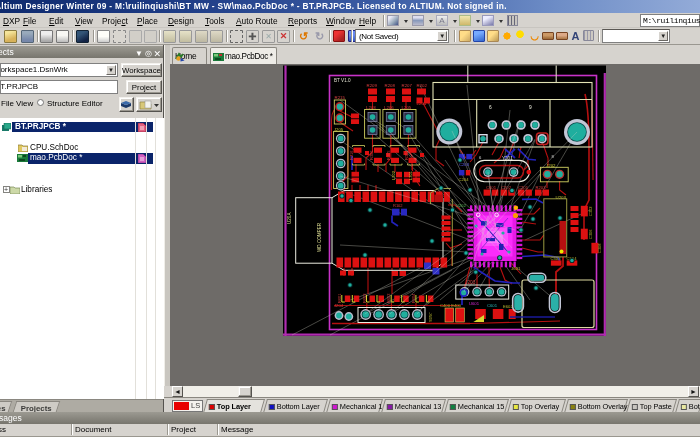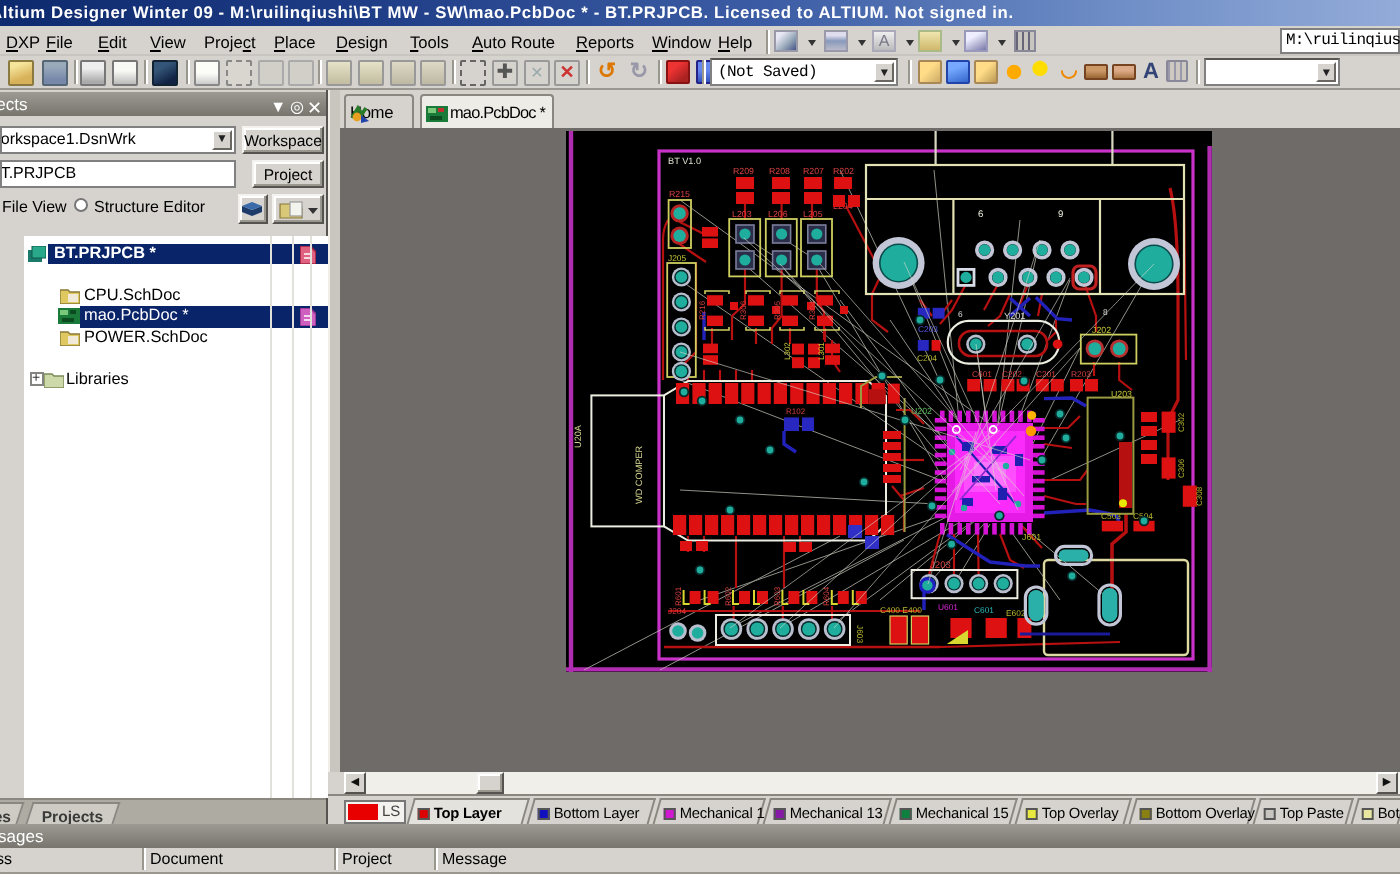--- a/index.html
+++ b/index.html
@@ -5,33 +5,33 @@
 body{position:relative;font-family:"Liberation Sans",sans-serif;background:#d6d3ce;font-size:9px}
 .abs{position:absolute}
 .titlebar{left:0;top:0;width:700px;height:13px;background:linear-gradient(90deg,#0e2a6e 0%,#1e3c85 25%,#3c5da5 55%,#6f8ec7 80%,#93abd8 100%);color:#fff;font-weight:bold;font-size:8.4px;line-height:13px;white-space:nowrap;overflow:hidden;letter-spacing:.3px}
 .titlebar span{margin-left:-5px;display:inline-block}
 .menubar{left:0;top:13px;width:700px;height:15px;background:#d6d3ce;border-bottom:1px solid #c8c5c0}
 .mi{position:absolute;top:2.5px;font-size:8.3px;color:#000;white-space:nowrap}
 .mfield{position:absolute;left:640px;top:1px;width:60px;height:13px;background:#fff;border:1px solid #808080;font-size:8px;line-height:12px;padding-left:2px;font-family:"Liberation Mono",monospace;letter-spacing:-.4px}
 .toolbar{left:0;top:28px;width:700px;height:17px;background:#d6d3ce;border-bottom:1px solid #9a9790}
 .ico{position:absolute;top:2px;width:13px;height:13px;border-radius:1px}
 .sep{position:absolute;top:2px;width:1px;height:12px;background:#9a978f;box-shadow:1px 0 0 #fff}
-.combo{position:absolute;background:#fff;border:1px solid #808080;border-top-color:#5a5753;height:14px;font-size:8px;font-family:Liberation Mono, monospace;line-height:13px;padding-left:3px;letter-spacing:-.3px}
+.combo{position:absolute;background:#fff;border:1px solid #808080;border-top-color:#5a5753;height:14px;font-size:8px;font-family:Liberation Sans, sans-serif;line-height:13px;padding-left:3px;letter-spacing:-.3px}
 .cbtn{position:absolute;right:1px;top:1px;width:10px;height:10px;background:#d6d3ce;border:1px solid;border-color:#fff #6a6763 #6a6763 #fff;font-size:6px;line-height:9px;text-align:center;color:#222}
 .darr{display:inline-block;width:0;height:0;border-left:2.5px solid transparent;border-right:2.5px solid transparent;border-top:3px solid #333;vertical-align:middle;margin-left:2px}
 
 .lpanel{left:0;top:45px;width:164px;height:369px;background:#d6d3ce;border-right:1px solid #55534f}
 .phead{position:absolute;left:0;top:1px;width:163px;height:12px;background:linear-gradient(#9c9a92,#77756d);color:#fff;font-size:8.5px;line-height:12px;overflow:hidden}
 .phead b{font-weight:normal;display:inline-block;margin-left:-17px}
 .picon{position:absolute;top:2px;color:#fff;font-size:8px}
 .inp{position:absolute;background:#fff;border:1px solid #808080;height:14px;font-size:8px;line-height:12px;overflow:hidden;white-space:nowrap}
 .btn3{position:absolute;background:#d6d3ce;border:1px solid;border-color:#f4f2ee #55534f #55534f #f4f2ee;box-shadow:inset -1px -1px 0 #9a978f,inset 1px 1px 0 #fff;font-size:7.8px;text-align:center;color:#000}
 .radio{position:absolute;width:7px;height:7px;border-radius:50%;background:#fff;border:1px solid #777}
 .rlbl{position:absolute;font-size:8px;color:#000}
-.tree{position:absolute;left:12px;top:73px;width:187px;height:281px;background:#fff;overflow:hidden}
+.tree{position:absolute;left:0;top:73px;width:187px;height:281px;background:#fff;overflow:hidden}
 .trow{position:absolute;left:0;width:163px;height:10.5px;font-size:8.2px;line-height:10.5px;color:#000;white-space:nowrap}
 .tsel{position:absolute;background:#0a246a;height:10.5px}
 .tw{color:#fff;position:relative}
 .expander{position:absolute;width:7px;height:7px;border:1px solid #848480;background:#fff;font-size:7px;line-height:5px;text-align:center;color:#333}
 .vline{position:absolute;top:73px;width:1px;height:281px;background:#e2e0da}
 .ptabs{position:absolute;left:0;top:354px;width:163px;height:15px;background:#aeaba3;border-top:1px solid #8a8780}
 .ptab{position:absolute;top:1px;height:14px;background:#cecbc5;border:1px solid #8a8780;border-bottom:none;font-size:7.8px;color:#3a3a38;font-weight:bold;line-height:13px;padding:0 6px;transform:skewX(-18deg)}
 .ptab i{font-style:normal;display:inline-block;transform:skewX(18deg)}
 
 .doctabs{left:164px;top:45px;width:536px;height:19px;background:#d6d3ce}
@@ -170,27 +170,20 @@
 <div class="trow" style="top:35px"><svg style="position:absolute;left:17px;top:1px" width="11" height="8">
           <rect width="11" height="8" fill="#1a7a3a"></rect>
           <rect x="1" y="1" width="4" height="2.5" fill="#7ac87a"></rect>
           <rect x="6" y="1" width="3" height="2" fill="#0c4a20"></rect>
           <rect x="2" y="5" width="6" height="2" fill="#0c4a20"></rect>
         </svg><span class="tw" style="left:30px">mao.PcbDoc *</span>
 <svg style="position:absolute;left:138px;top:1px" width="8" height="9">
           <path d="M0 0h5l3 3v6h-8z" fill="#d060c0" stroke="#903090" stroke-width=".8"></path>
           <path d="M2 4h4M2 6h4" stroke="#fff" stroke-width=".8"></path>
         </svg></div>
-<div class="trow" style="top:45.5px">
-        <svg style="position:absolute;left:18px;top:1px" width="10" height="8">
-          <path d="M0 1h4l1 1h5v6h-10z" fill="#e0c860" stroke="#8a7a38" stroke-width=".7"></path>
-          <rect x="4" y="3" width="5" height="4" fill="#f2ead8"></rect>
-        </svg>
-        <span style="position:absolute;left:30px">POWER.SchDoc</span>
-      </div>
 <div class="trow" style="top:66.5px">
         <span class="expander" style="left:2.5px;top:1.5px">+</span>
         <svg style="position:absolute;left:10px;top:1px" width="10" height="8">
           <path d="M0 1h4l1 1h5v6h-10z" fill="#cdd9a8" stroke="#7a8a58" stroke-width=".7"></path>
         </svg>
         <span style="position:absolute;left:21px">Libraries</span>
       </div>
 </div>
 <div class="vline" style="left:135px"></div>
 <div class="vline" style="left:146px"></div>

